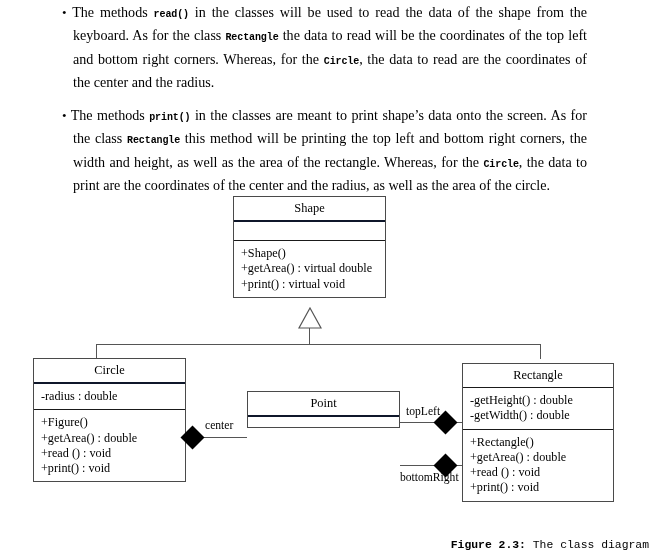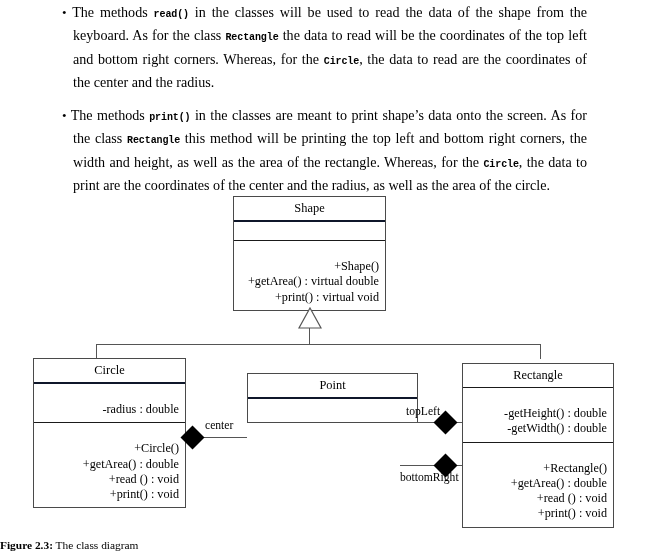--- a/index.html
+++ b/index.html
@@ -24,37 +24,37 @@
   .umlbox{
     position:absolute;box-sizing:border-box;
     border:1px solid #4a4a4a;background:#fff;
   }
   .uml-name{
     text-align:center;font-size:12.4px;line-height:14px;
     padding:4px 2px 5px 2px;
   }
   .uml-sep{border-top:2px solid #0f172a;}
   .uml-sep2{border-top:1.6px solid #1a1a1a;}
-  .uml-list{padding:18px 6px 5px 7px;text-align:right;}
+  .uml-list{padding:5px 6px 5px 7px;}
   .uml-list div{font-size:12.2px;line-height:15.3px;white-space:nowrap;}
   .uml-empty{height:18px;}
   
   .ln{position:absolute;background:#555;}
   .hln{height:1px;}
   .vln{width:1px;}
   .tri{position:absolute;}
   .diamond{
     position:absolute;width:17px;height:17px;background:#000;
     transform:rotate(45deg);
   }
   .rolelbl{position:absolute;font-size:11.6px;line-height:13px;white-space:nowrap;}
   
   .caption{
-    position:absolute;left:0;top:538px;width:649px;text-align:left;
-    font-size:11.4px;line-height:14px;
+    position:absolute;left:0;top:538px;width:649px;text-align:right;
+    font-size:11.4px;line-height:14px;font-family:Liberation Mono, monospace;
   }
   .caption b{font-weight:bold;}
 </style>
 </head>
 <body>
 
 <div class="prose">
   <p class="para" id="para-0"><span class="bullet">• </span><span>The methods </span><span class="code">read()</span><span> in the classes will be used to read the data of the shape from the keyboard. As for the class </span><span class="code">Rectangle</span><span> the data to read will be the coordinates of the top left and bottom right corners. Whereas, for the </span><span class="code">Circle</span><span>, the data to read are the coordinates of the center and the radius.</span></p>
   <p class="para" id="para-1"><span class="bullet">• </span><span>The methods </span><span class="code">print()</span><span> in the classes are meant to print shape’s data onto the screen. As for the class </span><span class="code">Rectangle</span><span> this method will be printing the top left and bottom right corners, the width and height, as well as the area of the rectangle. Whereas, for the </span><span class="code">Circle</span><span>, the data to print are the coordinates of the center and the radius, as well as the area of the circle.</span></p>
 </div>
@@ -78,28 +78,28 @@
   <div class="ln hln" style="left:96px;top:156px;width:445px;"></div>
   <div class="ln vln" style="left:96px;top:156px;height:15px;"></div>
   <div class="ln vln" style="left:540px;top:156px;height:15px;"></div>
 
   <div class="umlbox" style="left:33px;top:170px;width:153px;">
     <div class="uml-name">Circle</div>
     <div class="uml-sep uml-list">
       <div>-radius : double</div>
     </div>
     <div class="uml-sep2 uml-list">
-      <div>+Circle()</div>
+      <div>+Figure()</div>
       <div>+getArea() : double</div>
       <div>+read () : void</div>
       <div>+print() : void</div>
     </div>
   </div>
 
-  <div class="umlbox" style="left:247px;top:185px;width:171px;">
+  <div class="umlbox" style="left:247px;top:203px;width:153px;">
     <div class="uml-name">Point</div>
     <div class="uml-sep uml-list">
     </div>
   </div>
 
   <div class="umlbox" style="left:462px;top:175px;width:152px;">
     <div class="uml-name">Rectangle</div>
     <div class="uml-sep2 uml-list">
       <div>-getHeight() : double</div>
       <div>-getWidth() : double</div>

